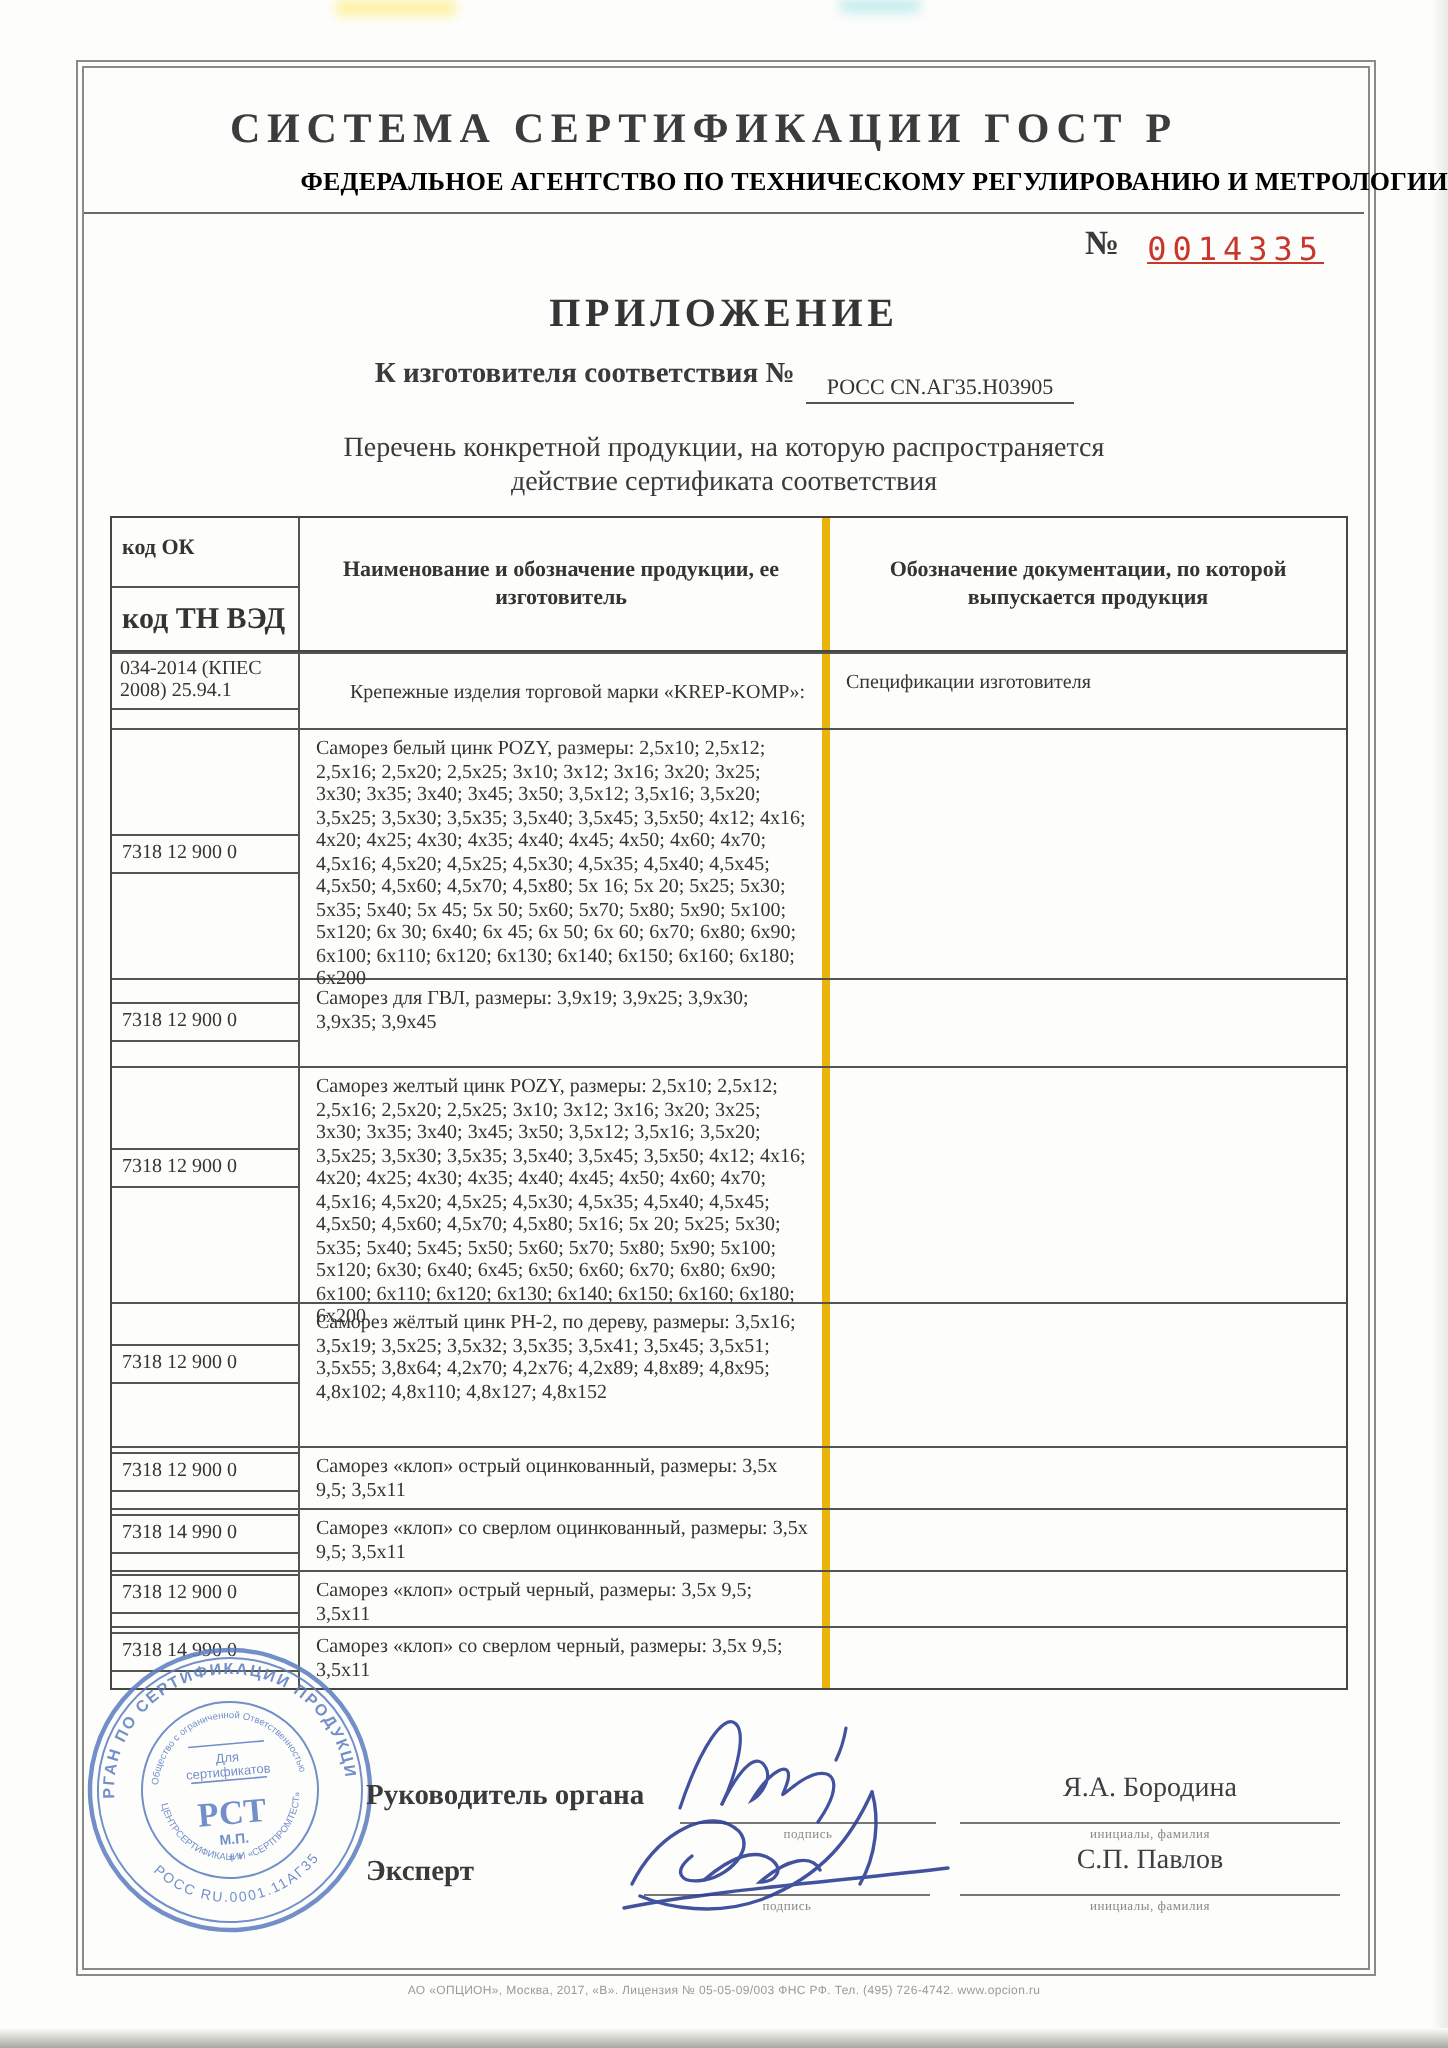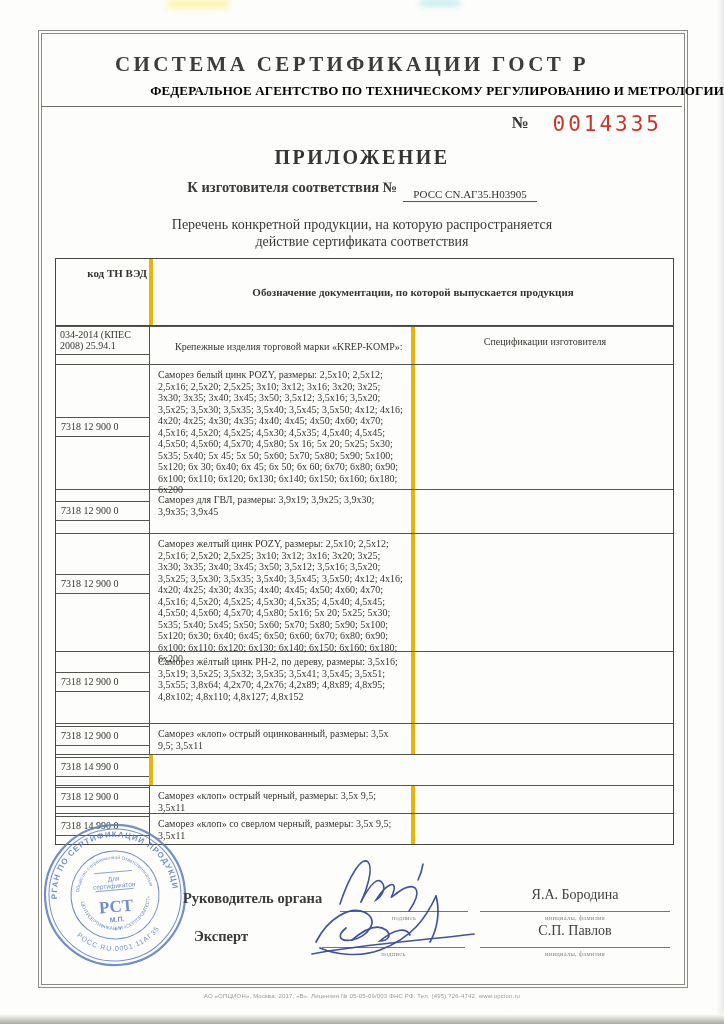--- a/index.html
+++ b/index.html
@@ -21,22 +21,22 @@
   .frame-inner{position:absolute;inset:2px;border:1px solid #8b8b85;}
 
   .sys-title{position:absolute;left:0;top:52px;width:704px;text-align:center;
     font-size:21px;font-weight:bold;letter-spacing:.16em;color:#3c3c3c;}
   .agency{position:absolute;left:0;top:83px;width:724px;text-align:right;
     font-size:13px;font-weight:bold;letter-spacing:.01em;color:#000000;}
   .top-rule{position:absolute;left:42px;top:106px;width:640px;border-top:1.5px solid #6b6b66;}
 
   .blank-no{position:absolute;right:62px;top:112px;white-space:nowrap;}
   .blank-no .nosign{font-size:17px;font-weight:bold;color:#3a3a3a;vertical-align:3px;}
-  .blank-no .digits{font-family:"DejaVu Sans Mono",monospace;font-size:21px;
-    letter-spacing:3px;margin-left:24px;}
+  .blank-no .digits{font-family:"DejaVu Sans Mono",monospace;font-size:16px;
+    letter-spacing:3px;margin-left:14px;text-decoration:underline;}
 
   .doc-title{position:absolute;left:0;top:146px;width:724px;text-align:center;
     font-size:20px;font-weight:bold;letter-spacing:.12em;color:#353535;}
 
   .cert-line{position:absolute;left:0;top:178px;width:724px;text-align:center;white-space:nowrap;}
   .cert-line .lbl{font-size:14.5px;font-weight:bold;color:#3a3a3a;vertical-align:bottom;}
   .cert-line .val{display:inline-block;font-size:11px;color:#333;
     border-bottom:1px solid #555;padding:0 10px 1px 10px;margin-left:6px;
     vertical-align:bottom;transform:translateY(6px);}
 
@@ -47,37 +47,37 @@
   .tbl{position:absolute;left:55px;top:258px;width:617px;border:1.5px solid #474742;
     font-size:10px;color:#353530;}
   .tbl *{box-sizing:border-box;}
   .tr{display:flex;border-top:1px solid #55554f;}
   .tr:first-child{border-top:none;}
   .c1{width:93px;position:relative;}
   .c2{width:262px;border-left:1px solid #55554f;padding:4px 6px 2px 8px;line-height:11.5px;}
   .c3{flex:1;border-left:4px solid #eab308;padding:4px 6px 2px 8px;line-height:11.5px;}
   .thead{display:flex;height:67px;border-bottom:1.5px solid #474742;}
   .thead .c1sub{height:35px;padding:9px 2px 0 5px;font-size:11px;font-weight:bold;border-bottom:1px solid #55554f;}
-  .thead .c1sub2{height:30px;padding:8px 2px 0 5px;font-size:11px;font-weight:bold;text-align:right;}
+  .thead .c1sub2{height:30px;padding:8px 2px 0 5px;font-size:15px;font-weight:bold;}
   .thead .hc{display:flex;align-items:center;justify-content:center;text-align:center;
     font-size:11px;font-weight:bold;line-height:14px;padding:2px 18px;}
   .h38{height:38px;} .h125{height:125px;} .h44{height:44px;} .h118{height:118px;}
   .h72{height:72px;} .h31{height:31px;} .h28{height:28px;}
   .code-top{padding:2px 1px 0 4px;line-height:11px;}
   .a-underline{position:absolute;top:27px;left:0;right:0;border-top:1px solid #55554f;}
   .band{position:absolute;left:0;right:0;border-top:1px solid #55554f;border-bottom:1px solid #55554f;
     padding:3px 1px 3px 5px;line-height:12px;}
   .bt52{top:52px;} .bt11{top:11px;} .bt40{top:40px;} .bt20{top:20px;} .bt2{top:2px;} .bt1{top:1px;}
   .pad-mid{padding-top:14px;padding-left:25px;}
-  .pad-doc{padding-top:9px;text-align:center;}
+  .pad-doc{padding-top:9px;}
 
   
   .sign-label{position:absolute;font-size:14.5px;font-weight:bold;color:#3a3a3a;}
   .lbl-head{left:183px;top:890px;}
-  .lbl-expert{left:194px;top:928px;}
+  .lbl-expert{left:183px;top:928px;}
   .sigline{position:absolute;border-bottom:1px solid #777;}
   .sl1{left:340px;top:893px;width:128px;height:18px;}
   .sl2{left:322px;top:929px;width:143px;height:18px;}
   .nl1{left:480px;top:893px;width:190px;height:18px;}
   .nl2{left:480px;top:929px;width:190px;height:18px;}
   .under-cap{position:absolute;font-size:6.5px;color:#8a8a84;text-align:center;letter-spacing:.04em;}
   .uc1{left:340px;top:914px;width:128px;}
   .uc2{left:322px;top:950px;width:143px;}
   .uc3{left:480px;top:914px;width:190px;}
   .uc4{left:480px;top:950px;width:190px;}
@@ -118,22 +118,24 @@
 </div>
 
 <div class="purpose">
   <div>Перечень конкретной продукции,  на которую распространяется</div>
   <div>действие сертификата соответствия</div>
 </div>
 
 <div class="tbl">
   <div class="thead">
     <div class="c1">
+      <div class="c1sub">код ОК</div>
       <div class="c1sub2">код ТН ВЭД</div>
     </div>
+    <div class="c2 hc">Наименование и обозначение продукции, ее изготовитель</div>
     <div class="c3 hc">Обозначение документации, по которой выпускается продукция</div>
   </div>
 
   <div class="tr h38">
     <div class="c1">
       <div class="code-top">034-2014 (КПЕС 2008) 25.94.1</div>
       <div class="a-underline"></div>
     </div>
     <div class="c2 pad-mid">Крепежные изделия торговой марки «KREP-KOMP»:</div>
     <div class="c3 pad-doc">Спецификации изготовителя</div>
@@ -176,20 +178,21 @@
       <div class="band bt2">7318 12 900 0</div>
     </div>
     <div class="c2">Саморез «клоп» острый оцинкованный, размеры: 3,5х 9,5; 3,5х11</div>
     <div class="c3"></div>
   </div>
 
   <div class="tr h31">
     <div class="c1">
       <div class="band bt2">7318 14 990 0</div>
     </div>
+    <div class="c2">Саморез «клоп» со сверлом оцинкованный, размеры: 3,5х 9,5; 3,5х11</div>
     <div class="c3"></div>
   </div>
 
   <div class="tr h28">
     <div class="c1">
       <div class="band bt1">7318 12 900 0</div>
     </div>
     <div class="c2">Саморез «клоп» острый черный, размеры: 3,5х 9,5; 3,5х11</div>
     <div class="c3"></div>
   </div>

